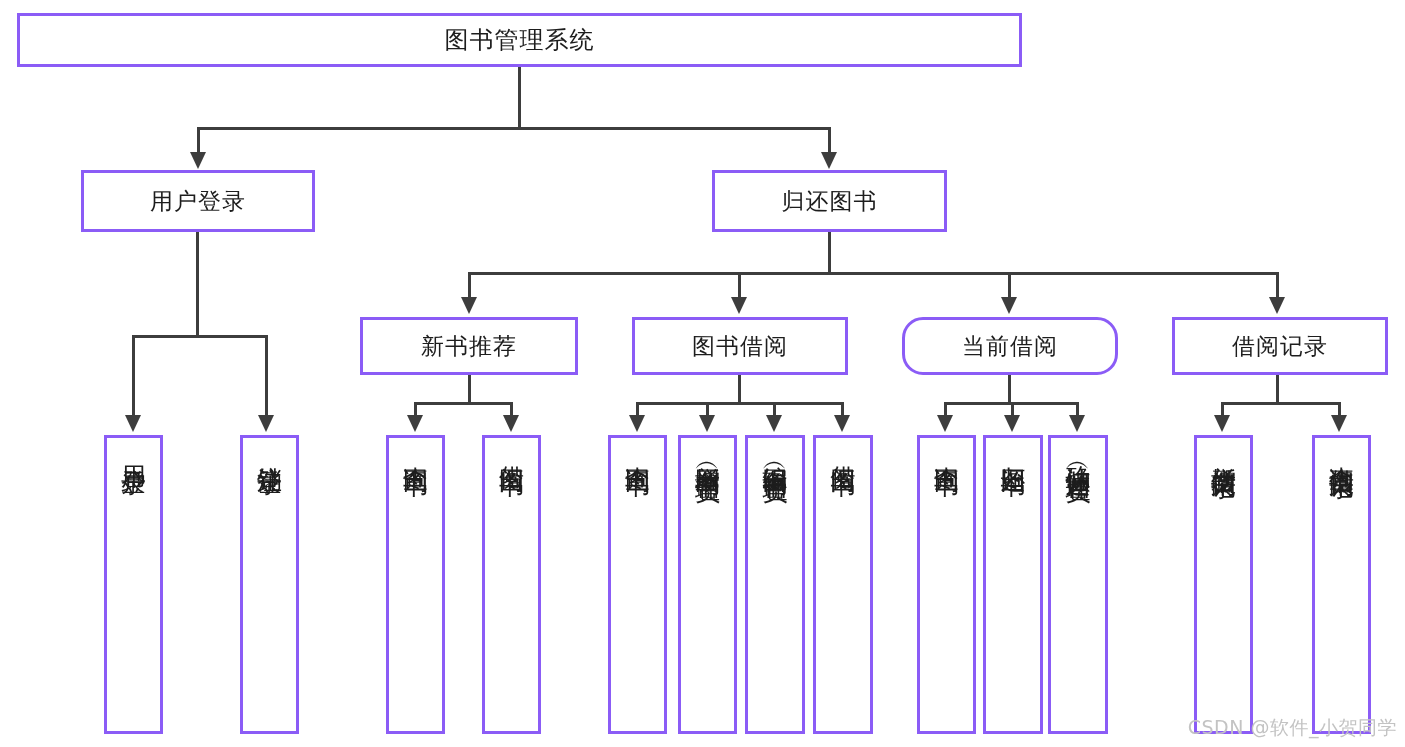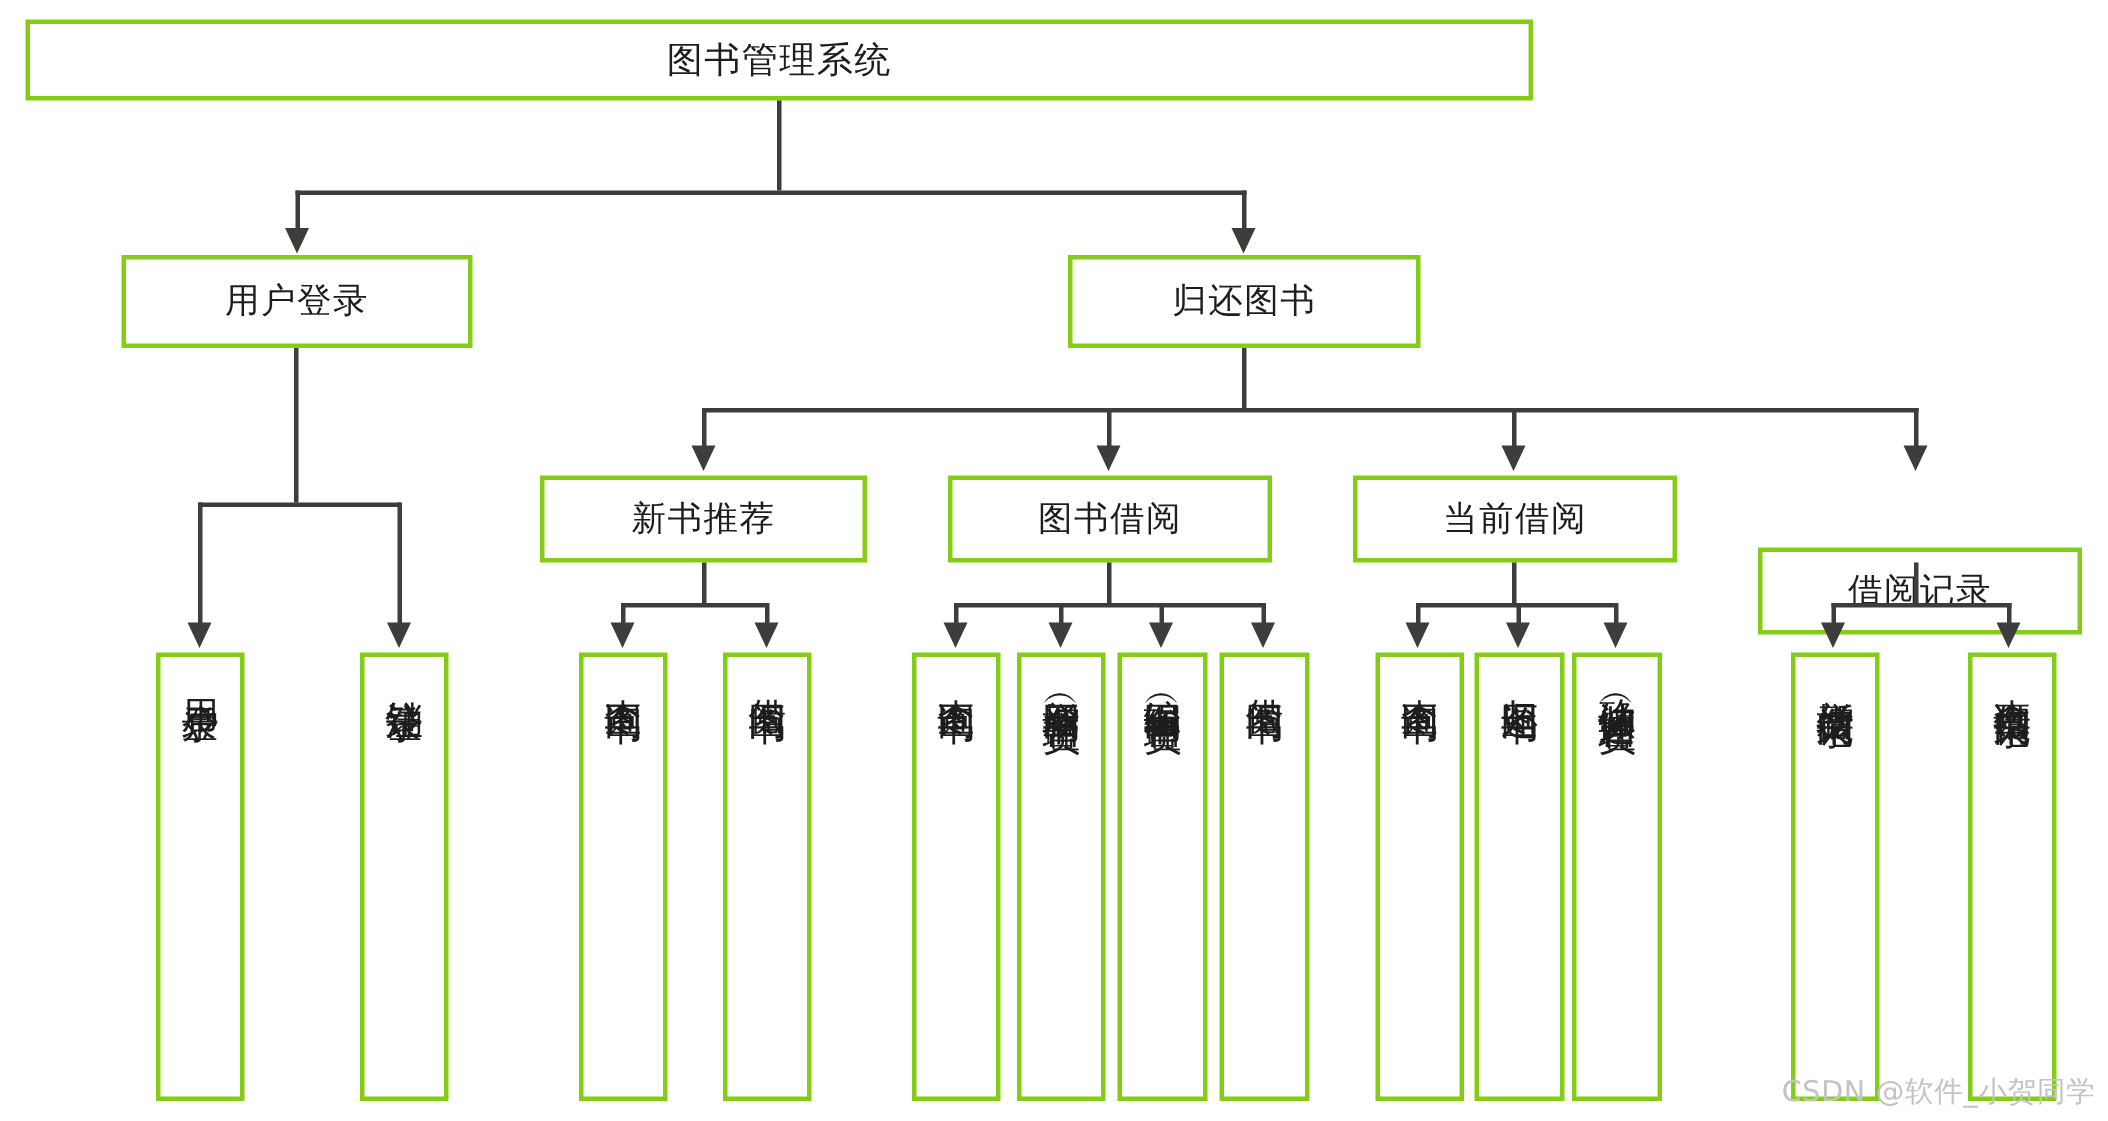--- a/index.html
+++ b/index.html
@@ -15,21 +15,21 @@
     width: 1405px;
     height: 747px;
     background: #ffffff;
     overflow: hidden;
   }
   
   .node {
     position: absolute;
     box-sizing: border-box;
     background: #ffffff;
-    border: 3px solid #84cc16;
+    border: 3px solid #8b5cf6;
     display: flex;
     align-items: center;
     justify-content: center;
     color: #1d1d1d;
   }
   .node .label {
     font-size: 23px;
     line-height: 1.25;
     letter-spacing: 1px;
     white-space: nowrap;
@@ -133,24 +133,24 @@
 
   <div class="ln v" style="left:1276px; top:272px; width:3px; height:27px;"></div>
   <div class="arrow" style="left:1269px; top:297px;"></div>
 
   <div class="node lvl2" style="left:632px; top:317px; width:216px; height:58px;">
     <span class="label">图书借阅</span>
   </div>
   <div class="node lvl2" style="left:360px; top:317px; width:218px; height:58px;">
     <span class="label">新书推荐</span>
   </div>
-  <div class="node lvl2" style="left:902px; top:317px; width:216px; height:58px;">
+  <div class="node lvl2" style="left:902px; top:317px; width:216px; height:58px;border-radius:21px;">
     <span class="label">当前借阅</span>
   </div>
-  <div class="node lvl2" style="left:1172px; top:317px; width:216px; height:58px;margin-top:48px;">
+  <div class="node lvl2" style="left:1172px; top:317px; width:216px; height:58px;">
     <span class="label">借阅记录</span>
   </div>
 
   <div class="ln v" style="left:468px; top:375px; width:3px; height:27px;"></div>
   <div class="ln h" style="left:414px; top:402px; width:98px; height:3px;"></div>
   <div class="ln v" style="left:414px; top:402px; width:3px; height:15px;"></div>
   <div class="arrow" style="left:407px; top:415px;"></div>
   <div class="ln v" style="left:510px; top:402px; width:3px; height:15px;"></div>
   <div class="arrow" style="left:503px; top:415px;"></div>
 

